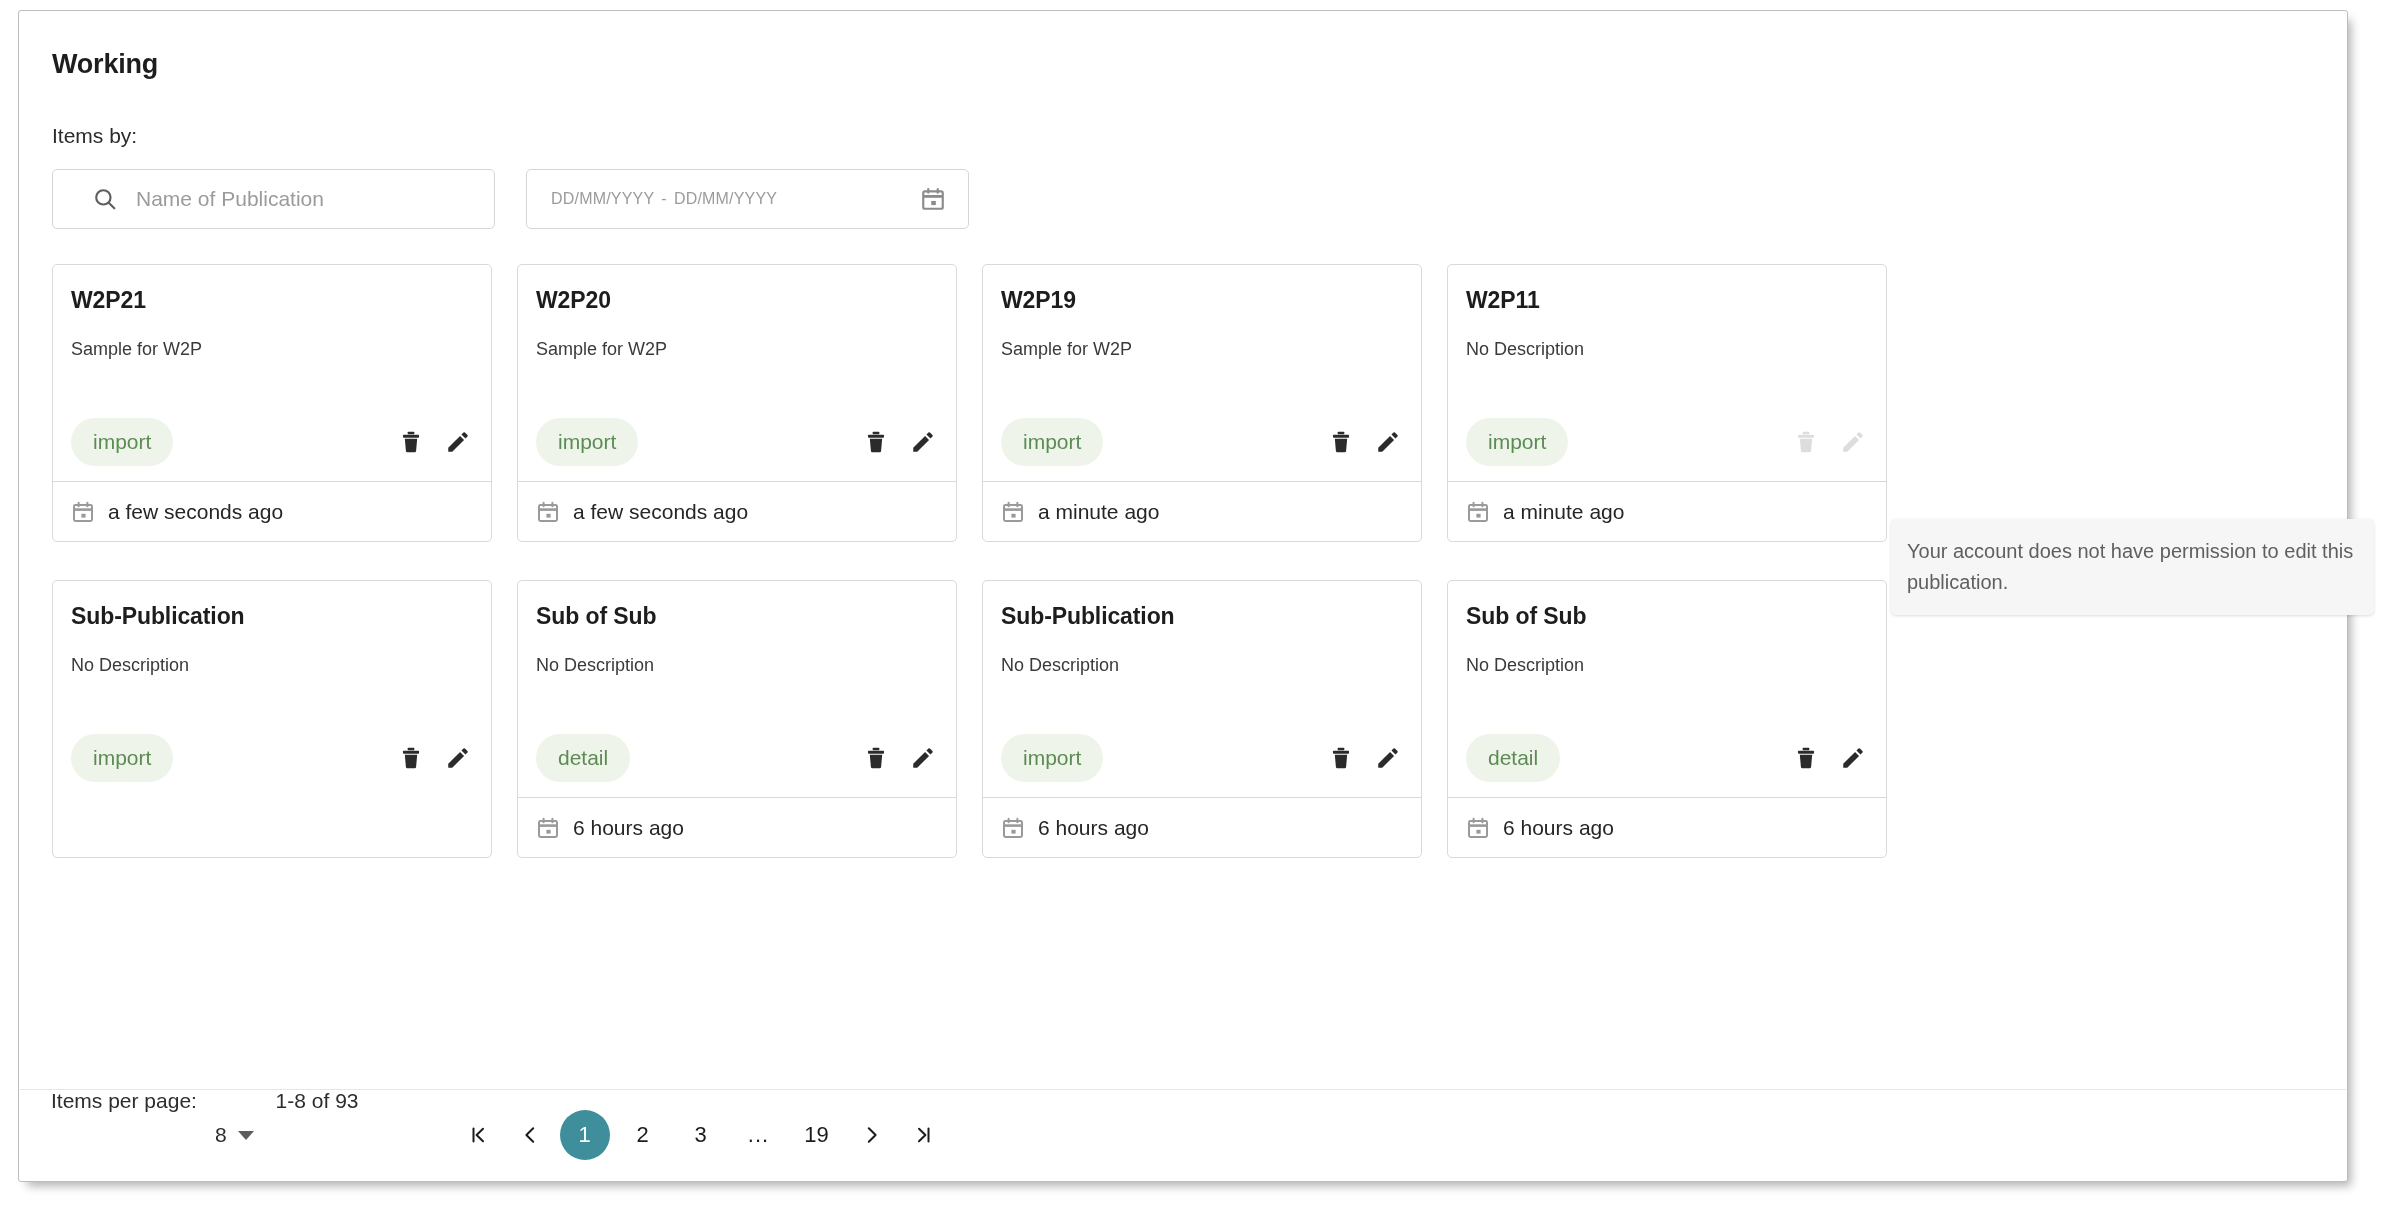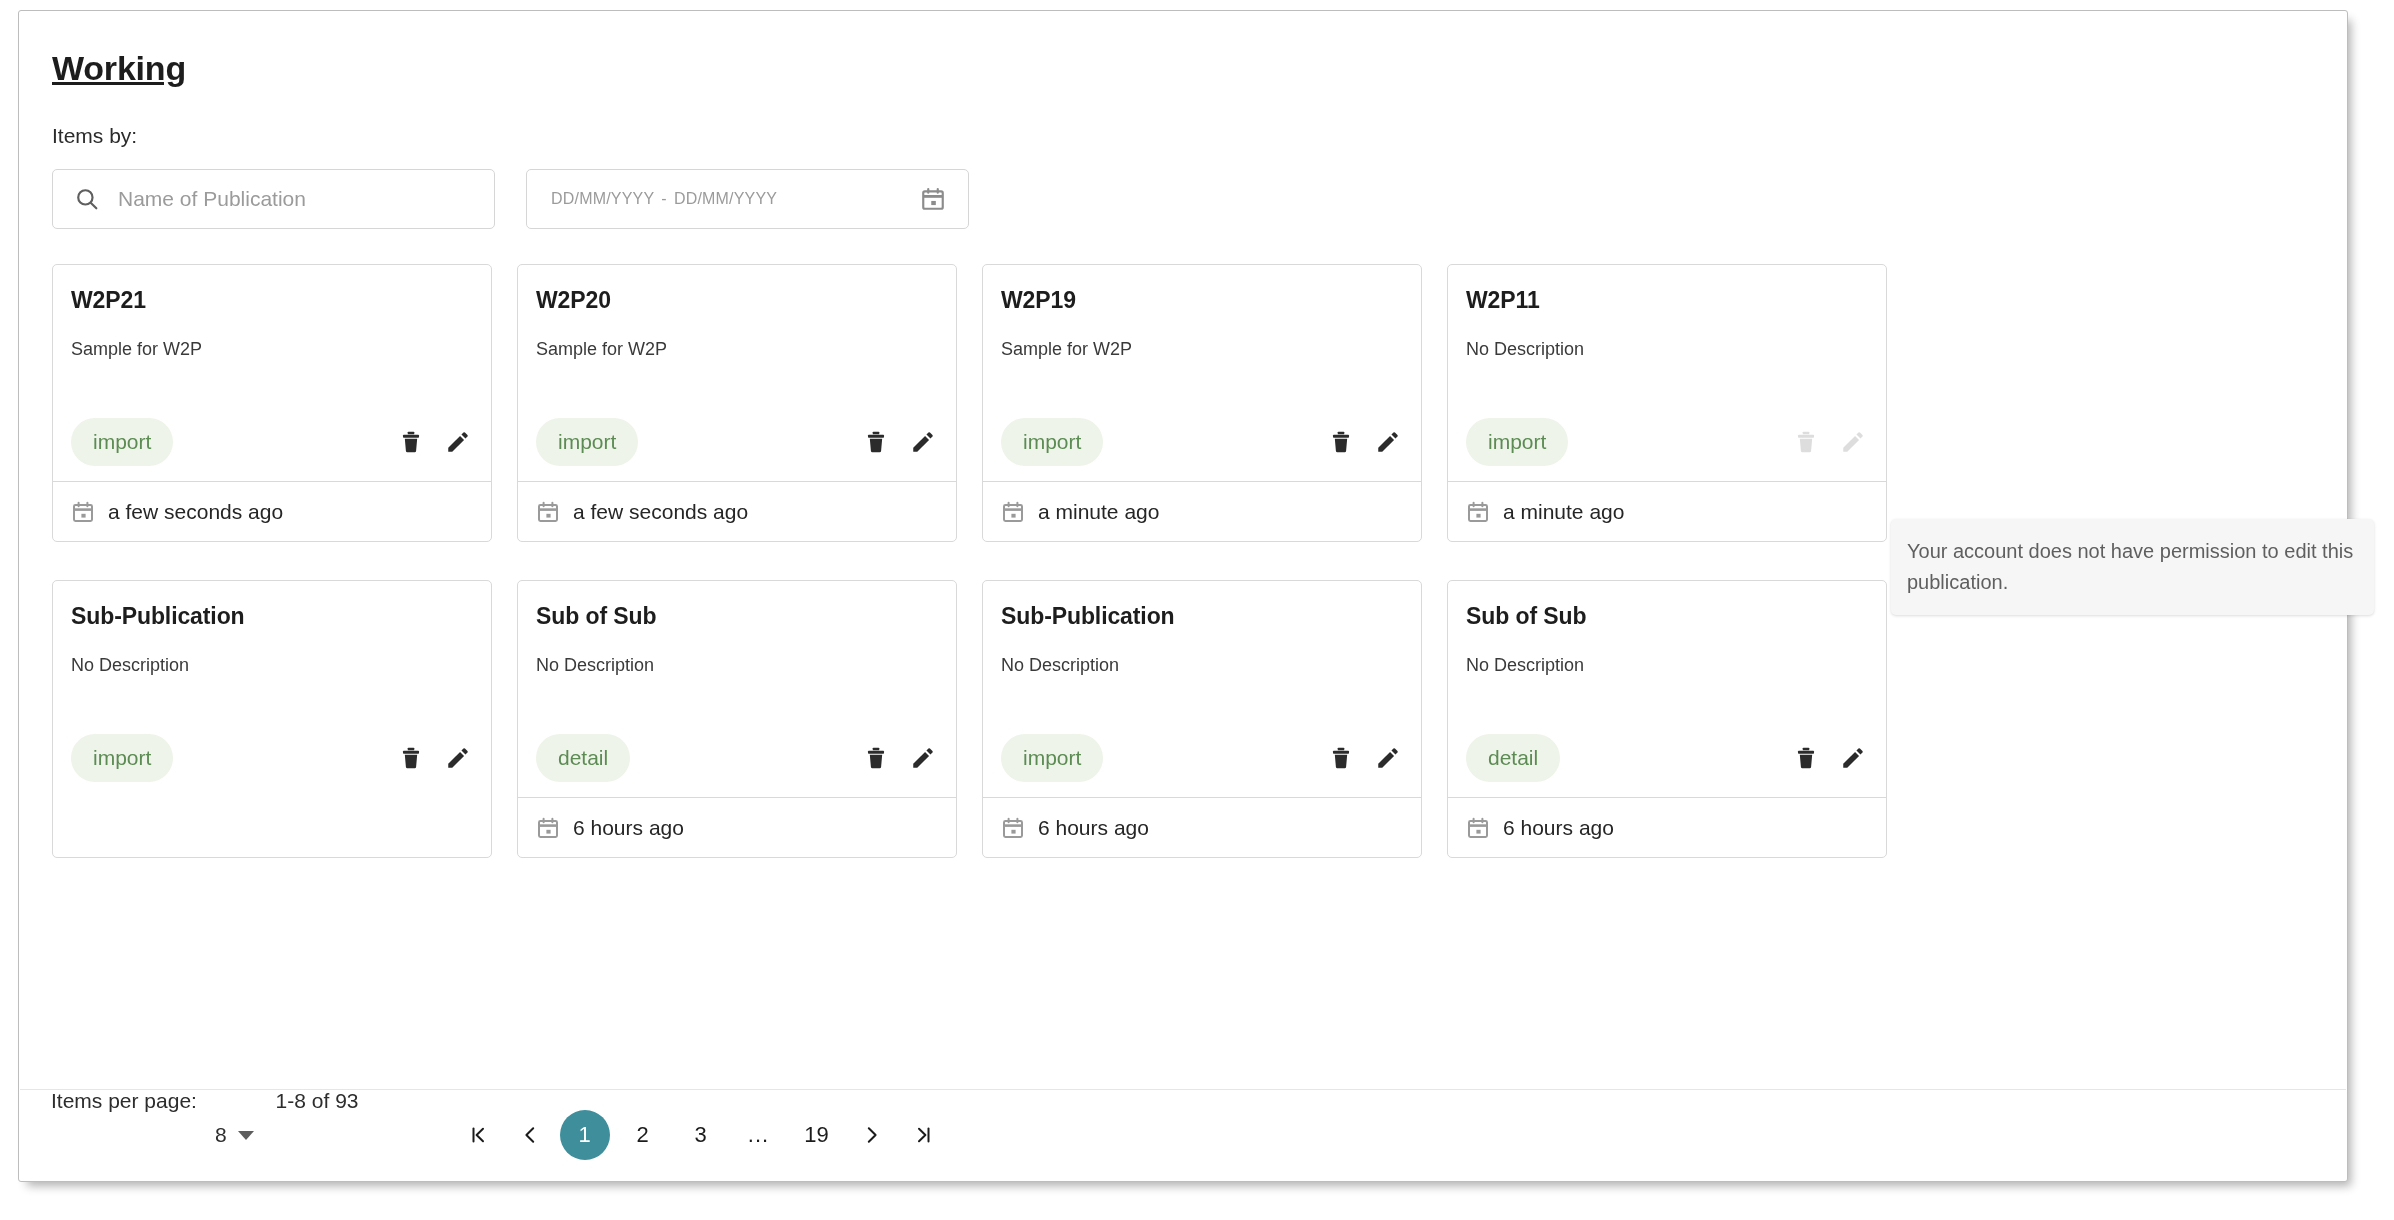--- a/index.html
+++ b/index.html
@@ -33,25 +33,24 @@
     border-radius: 3px;
     box-shadow: 6px 7px 9px -3px rgba(0,0,0,0.30);
     box-sizing: border-box;
   }
 
   
   .panel-title {
     position: absolute;
     left: 33px;
     top: 38px;
-    font-size: 34px;
+    font-size: 27px;
     font-weight: bold;
     color: #1d1d1d;
     letter-spacing: -0.2px;
-    text-decoration: underline;
   }
   .filter-label {
     position: absolute;
     left: 33px;
     top: 113px;
     font-size: 21px;
     color: #2b2b2b;
   }
 
   
@@ -60,20 +59,21 @@
     left: 33px;
     top: 158px;
     width: 443px;
     height: 60px;
     border: 1px solid #d6d6d6;
     border-radius: 5px;
     box-sizing: border-box;
     display: flex;
     align-items: center;
     background: #fff;
+    padding-left: 18px;
   }
   .search-icon {
     margin-left: 21px;
     width: 26px;
     height: 26px;
     flex: none;
     display: flex;
     align-items: center;
     justify-content: center;
   }

